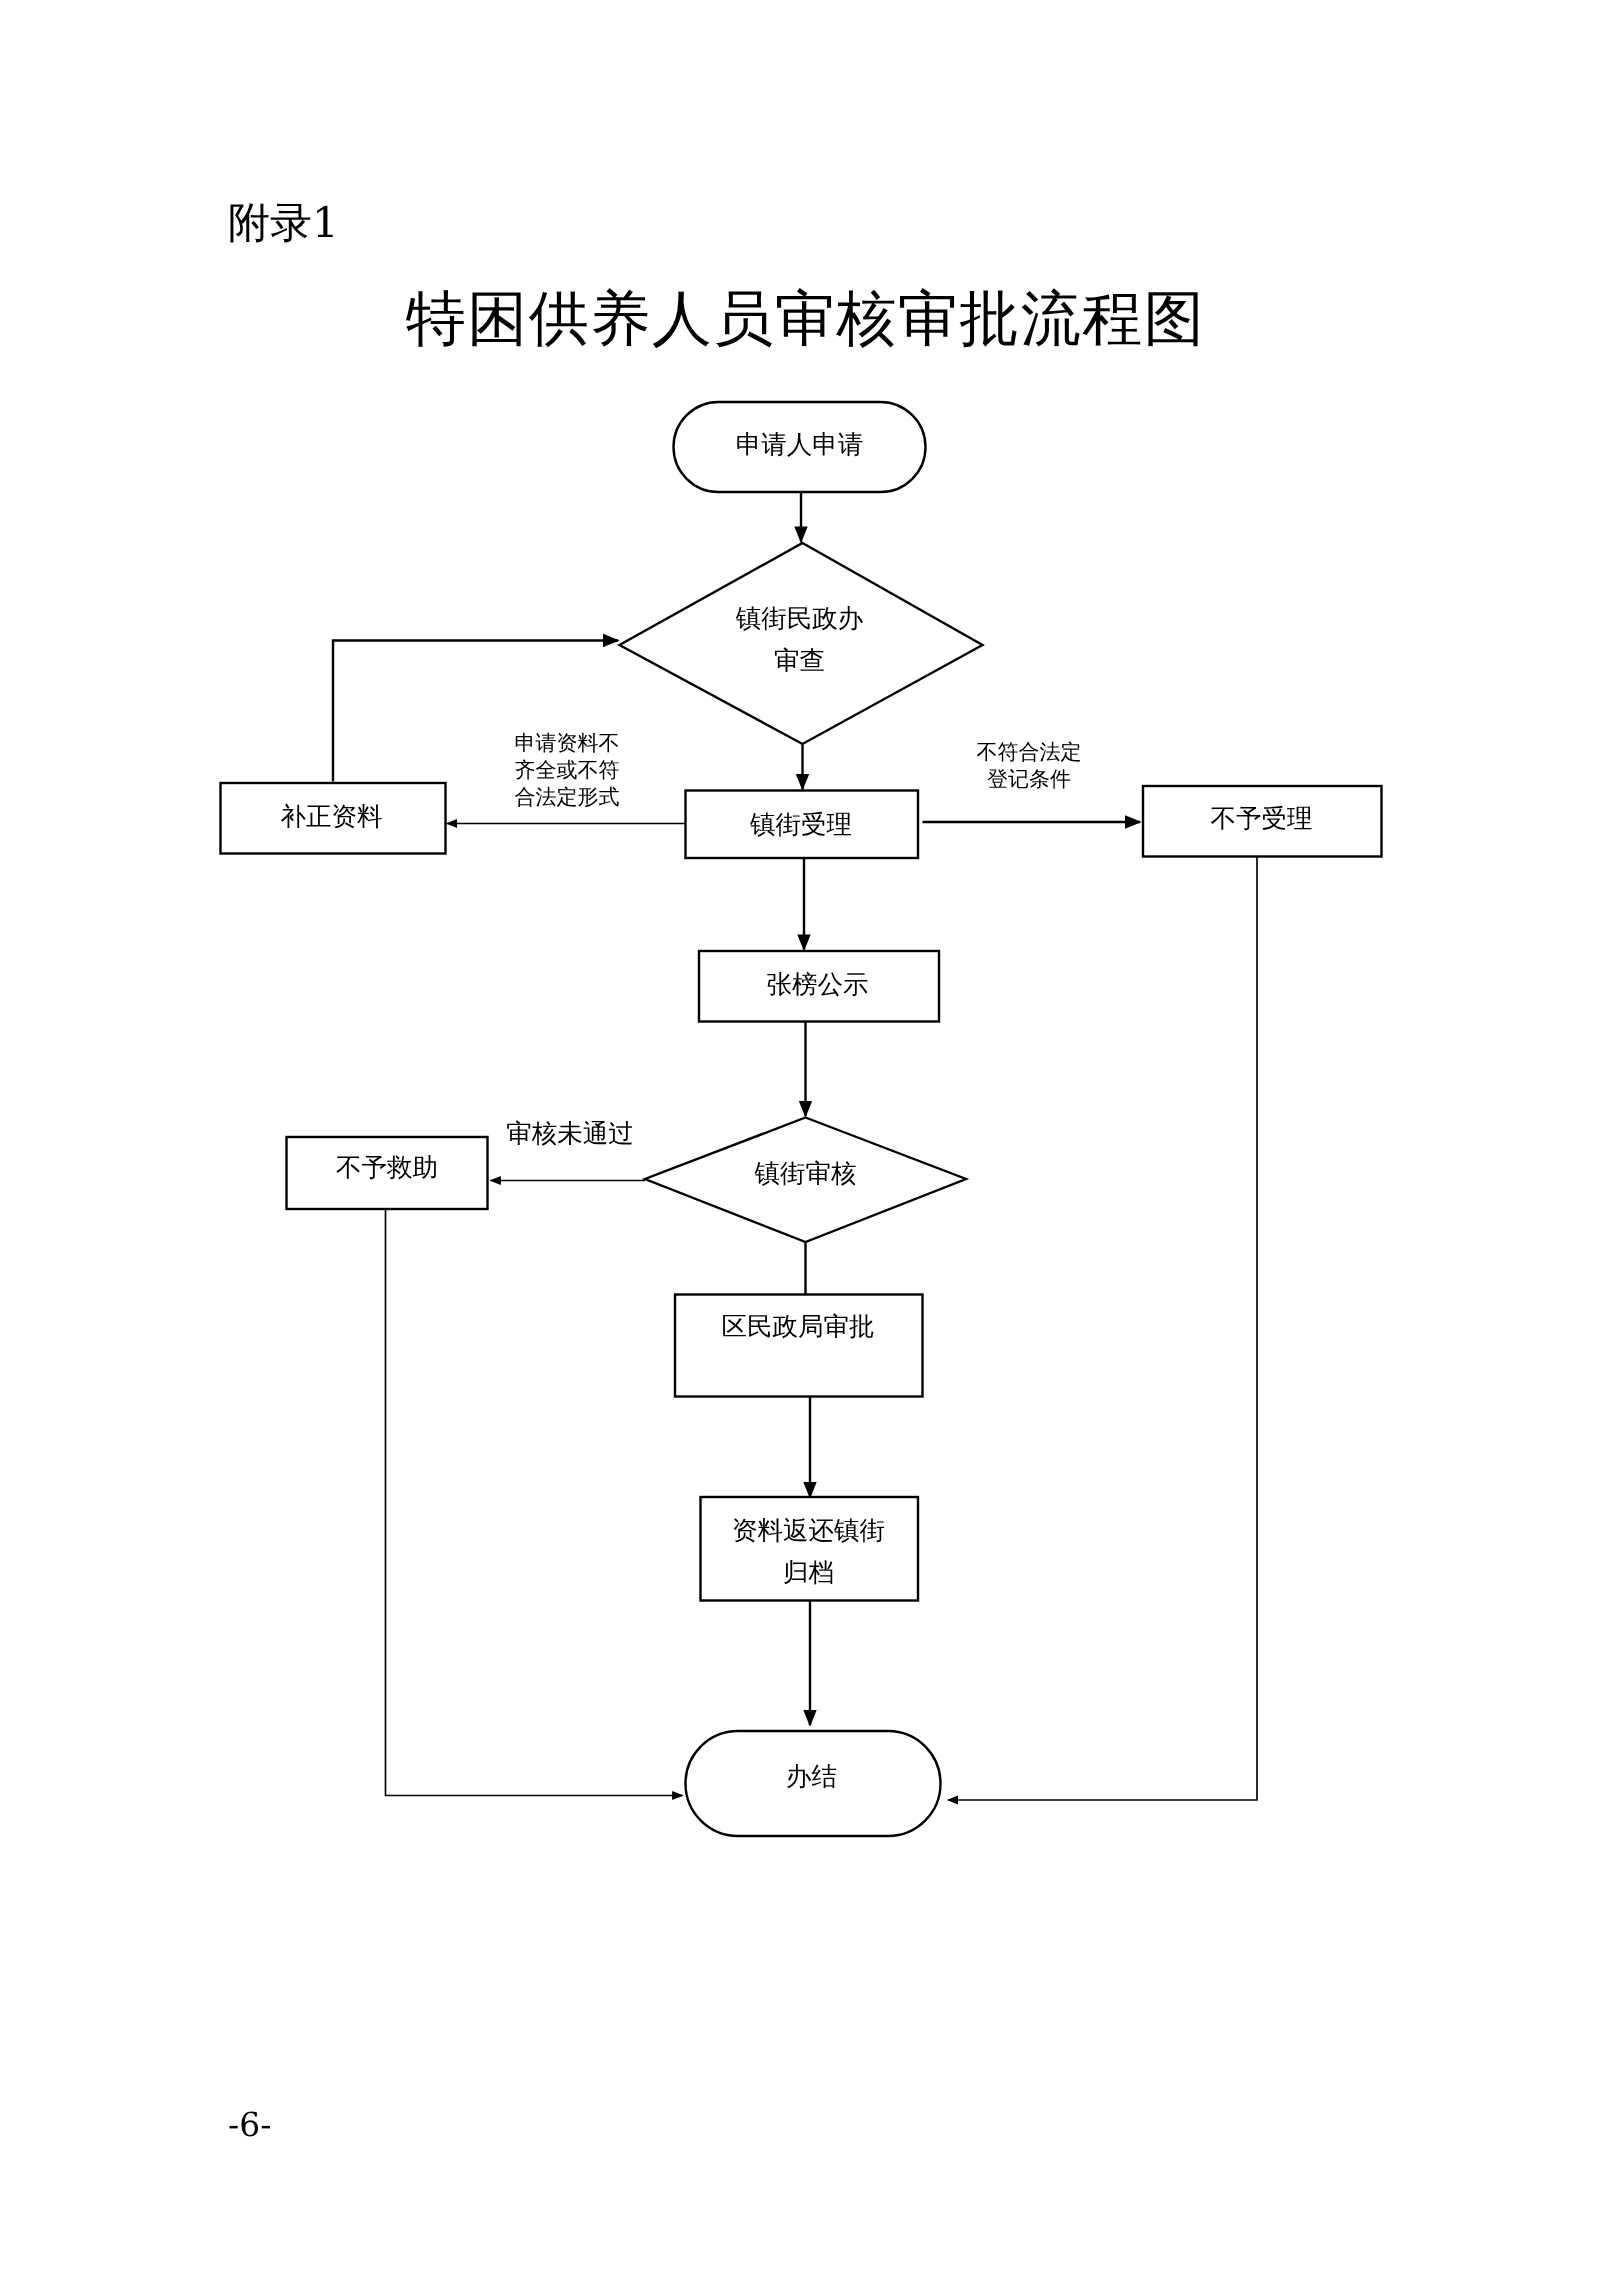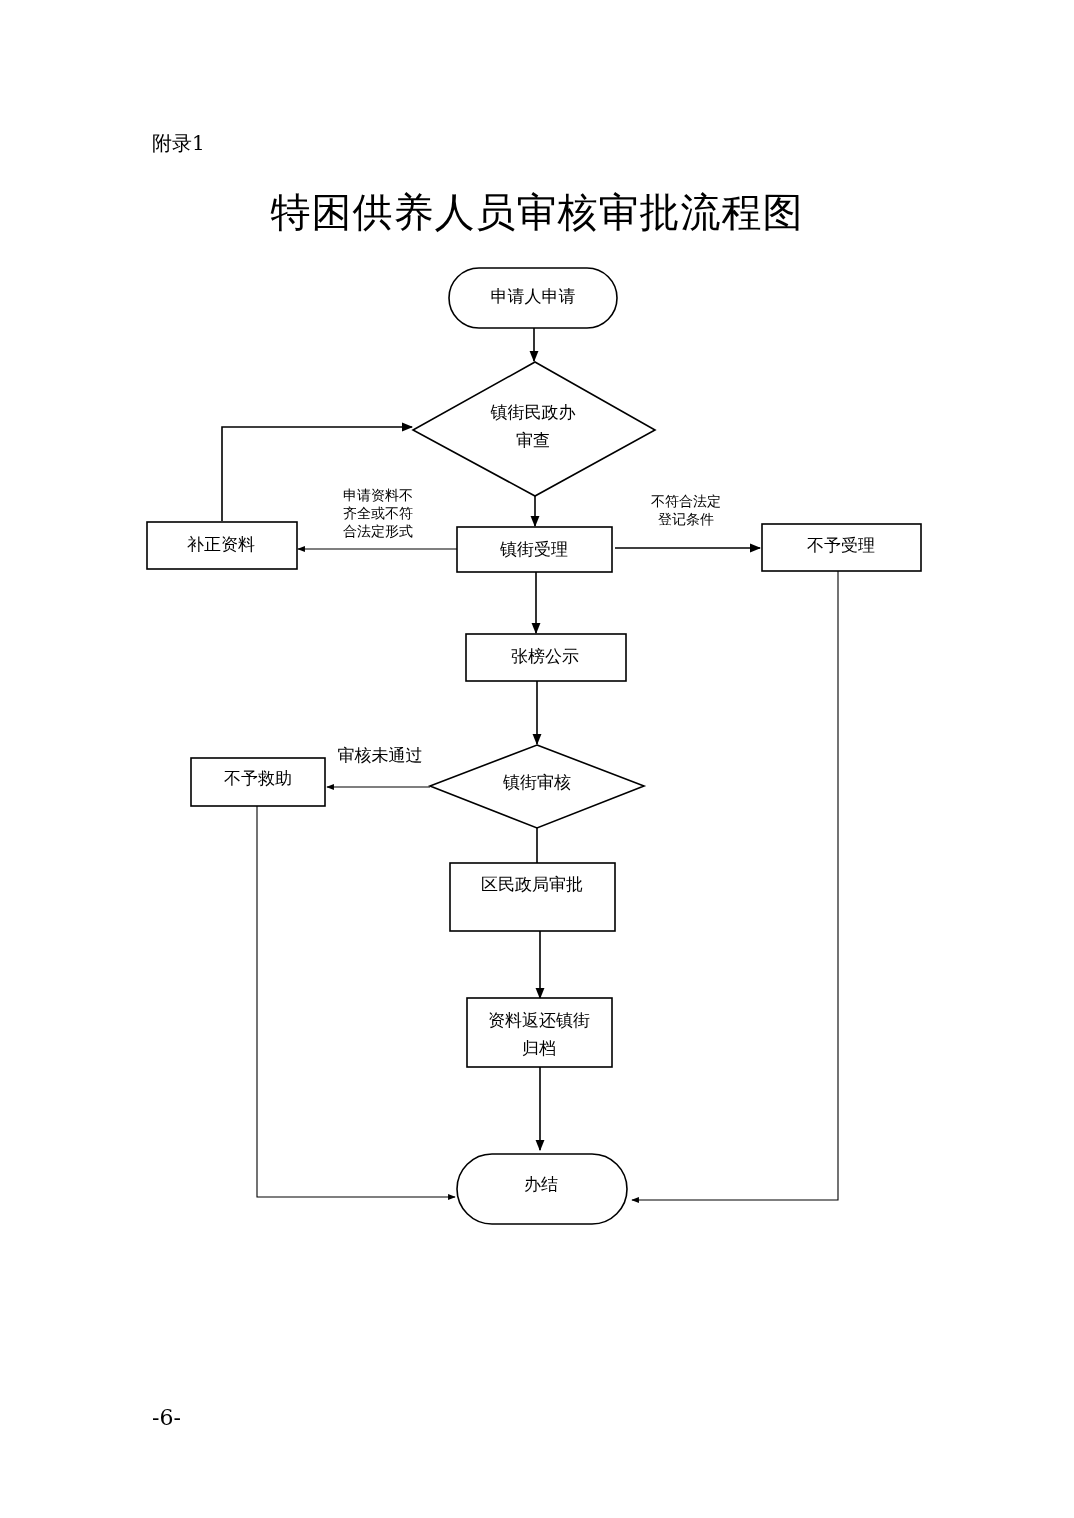--- a/index.html
+++ b/index.html
@@ -1,18 +1,18 @@
 <!DOCTYPE html>
 <html><head>
   <meta charset="utf-8">
   <style>
     html, body { margin: 0; padding: 0; background: #ffffff; }
     body { width: 1074px; height: 1518px; position: relative; overflow: hidden;
            font-family: "DejaVu Serif", "Liberation Serif", serif; color: #000; }
-    .appendix { position: absolute; left: 152px; top: 130px; font-size: 20px; }
+    .appendix { position: absolute; left: 152px; top: 130px; font-size: 28px; }
     .title { position: absolute; left: 0; width: 1074px; top: 185px; text-align: center;
              font-size: 40px; letter-spacing: 1px; padding-left: 0; }
     .title span { display: inline-block; margin-left: 0; }
     .page-num { position: absolute; left: 152px; top: 1405px; font-size: 22px; }
     svg.flow { position: absolute; left: 0; top: 0; width: 1074px; height: 1518px; }
     svg text { font-family: "DejaVu Serif", "Liberation Serif", serif; fill: #000; }
     .node-text { font-size: 17px; }
     .edge-text { font-size: 14px; }
     .shape { fill: #fff; stroke: #000; stroke-width: 1.6; }
     .edge { fill: none; stroke: #000; stroke-width: 1.6; }

